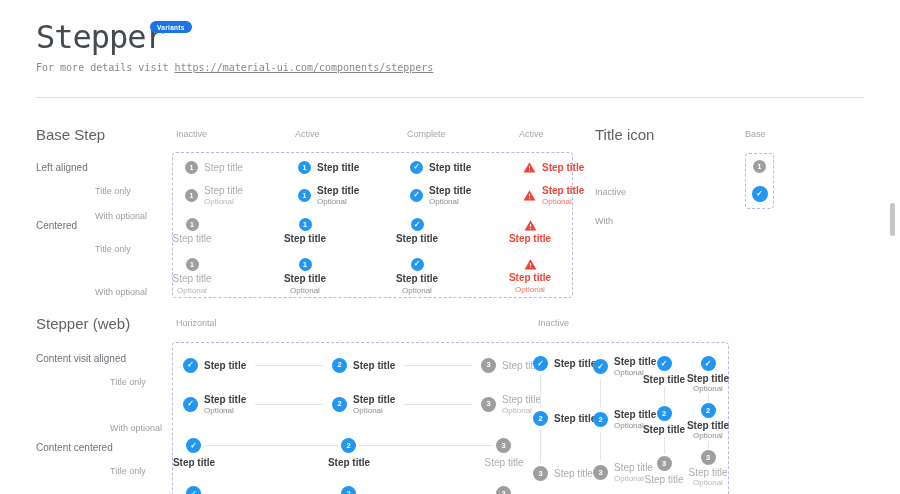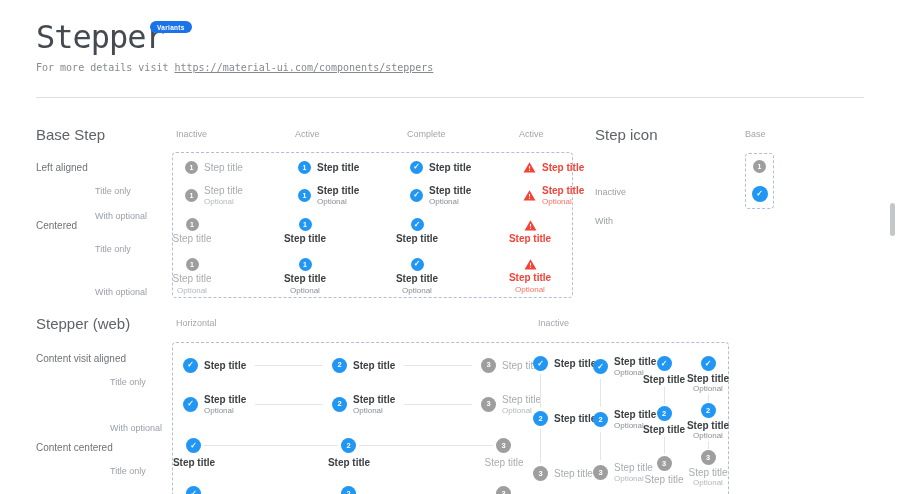--- a/index.html
+++ b/index.html
@@ -180,21 +180,21 @@
           <path d="M1 21h22L12 2 1 21z" fill="#f44336"></path>
           <rect x="11" y="9" width="2" height="5" fill="#fff"></rect>
           <rect x="11" y="16" width="2" height="2.2" fill="#fff"></rect>
         </svg>
       </span>
     <span class="st r">Step title</span>
     <span class="opt r">Optional</span>
   </div>
 </div>
 
-<div class="abs sec" style="left:595px;top:126px">Step icon</div>
+<div class="abs sec" style="left:595px;top:126px">Title icon</div>
 <div class="abs colhead" style="left:745px;top:129px">Base</div>
 <div class="abs varlab" style="left:595px;top:164px">Inactive</div>
 <div class="abs varlab" style="left:595px;top:193px">With</div>
 <div class="abs dash" id="iconBox">
   <span class="dot d13 gray">1</span>
   <span class="dot d16 blue chk">✓</span>
 </div>
 
 <div class="abs scroll" style="left:890px;top:203px"></div>
 

